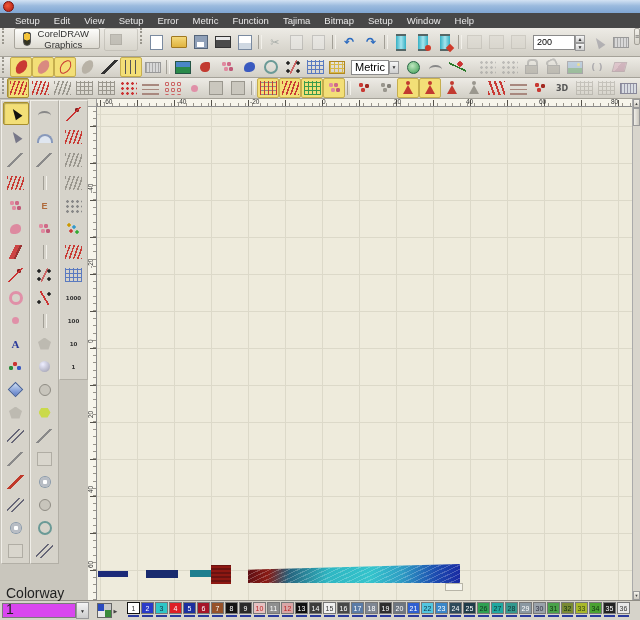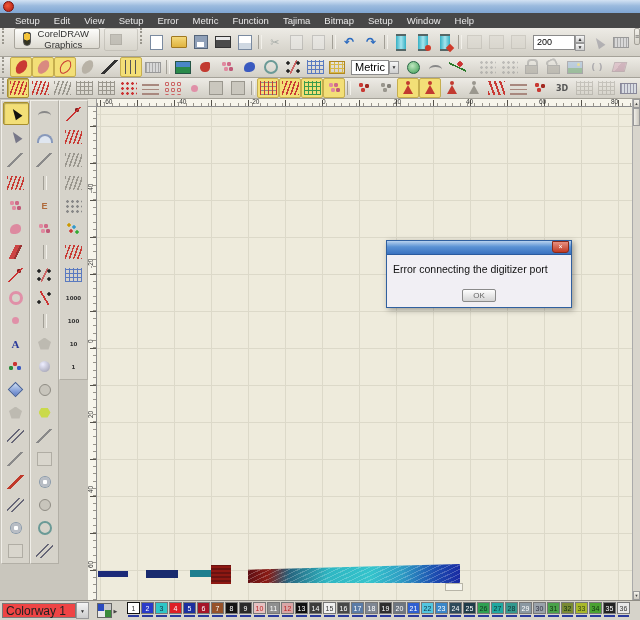--- a/index.html
+++ b/index.html
@@ -211,22 +211,22 @@
   .dlg-title{height:13px;background:linear-gradient(#b8d2ee,#5a92d4 45%,#3a72c0);border-bottom:1px solid #2a5a9e;position:relative;}
   .dlg-close{position:absolute;right:2px;top:0;width:15px;height:10px;background:linear-gradient(#e89080,#c03a24);
       border:1px solid #8a2a1a;border-radius:0 0 3px 3px;color:#fff;font-size:7px;line-height:9px;text-align:center;}
   .dlg-msg{font-size:10.5px;color:#101010;padding:8px 6px 0;}
   .dlg-ok{position:absolute;left:50%;transform:translateX(-50%);bottom:5px;width:34px;height:13px;
       background:linear-gradient(#fefefe,#d4d4d4);border:1px solid #8a8a8a;border-radius:2px;
       font-size:8px;color:#666;display:flex;align-items:center;justify-content:center;}
   
   .bottom{position:absolute;left:0;top:600px;width:640px;height:20px;background:#d6d3ca;border-top:1px solid #8f8c84;
       display:flex;align-items:center;box-sizing:border-box;}
-  .cw-combo{width:66px;height:13px;background:#ef4444;border:1px solid #7a7a7a;margin-left:2px;font-size:12px;
-      display:flex;align-items:center;padding:0 3px;color:#222;}
+  .cw-combo{width:66px;height:13px;background:#d946ef;border:1px solid #7a7a7a;margin-left:2px;font-size:14px;
+      display:flex;align-items:flex-end;padding:0 3px;color:#222;}
   .cw-arrow{width:11px;height:15px;background:linear-gradient(#f4f4f4,#ccc);border:1px solid #999;
       display:flex;align-items:center;justify-content:center;font-size:5px;color:#333;}
   .cw-icon{width:13px;height:13px;margin-left:8px;border:1px solid #666;
       background:conic-gradient(#c8c8c8 0 25%,#3a8a3a 25% 50%,#e8e8e8 50% 75%,#2a4ac0 75%);}
   .cw-drop{width:7px;height:13px;display:flex;align-items:center;justify-content:center;font-size:5px;color:#444;}
   .swatches{display:flex;margin-left:8px;height:19px;align-items:flex-start;overflow:hidden;flex:1;}
   .sw{position:relative;width:13px;height:12px;margin:1px 1px 0 0;border:1px solid #777;font-size:7px;
       display:flex;align-items:center;justify-content:center;box-sizing:border-box;flex:none;}
   .sw::after{content:"";position:absolute;left:0;right:0;bottom:-4px;height:2px;background:#2a3a9e;}
   .sw.sel{border:1px solid #111;box-shadow:inset 0 0 0 1px #fff;}
@@ -871,27 +871,20 @@
     <div class="emb-strip"></div>
     <div class="emb-white"></div>
   </div>
 
   <div class="vsb">
     <span class="sb-btn sb-up">▲</span>
     <span class="sb-thumb"></span>
     <span class="sb-btn sb-down">▼</span>
   </div>
 
-  <div class="dialog">
-    <div class="dlg-title">
-      <span class="dlg-close">×</span>
-    </div>
-    <div class="dlg-msg">Error connecting the digitizer port</div>
-    <button class="dlg-ok">OK</button>
-  </div>
 
   <div class="bottom">
     <span class="cw-combo">
       <span>Colorway 1</span>
     </span>
     <span class="cw-arrow">▼</span>
     <span class="cw-icon"></span>
     <span class="cw-drop">▶</span>
     <span class="swatches">
 

